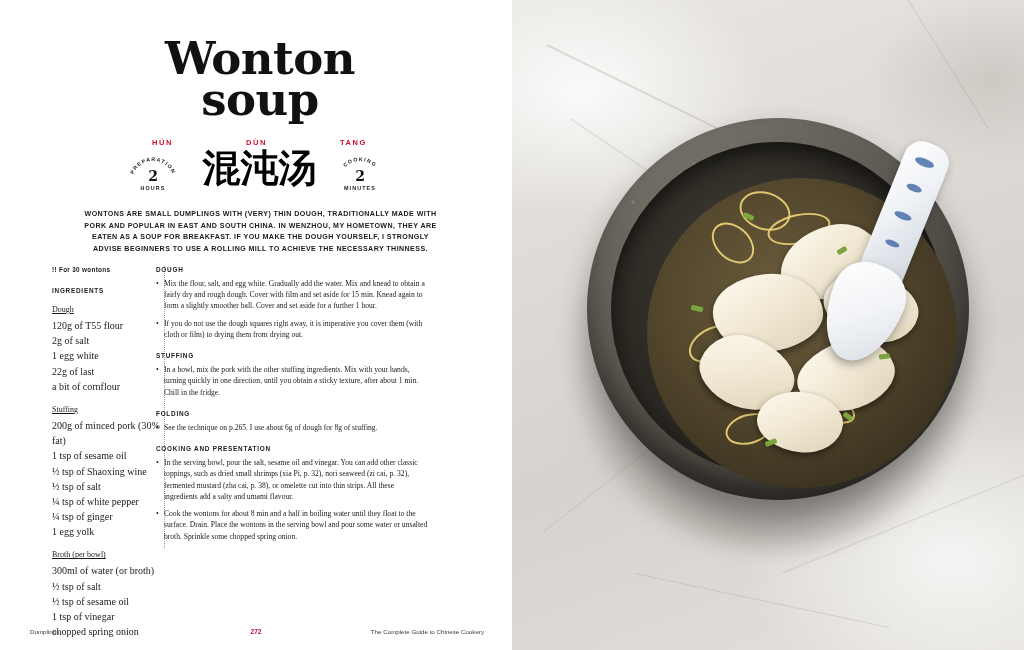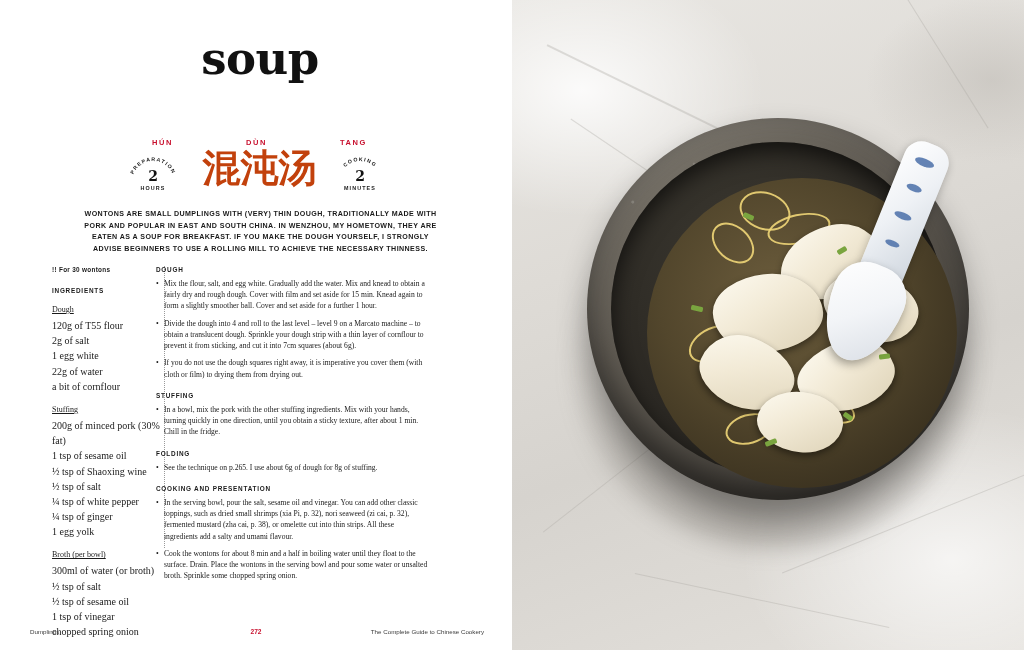--- a/index.html
+++ b/index.html
@@ -59,21 +59,21 @@
     font-size: 7.5px;
     letter-spacing: 1.6px;
     font-weight: bold;
   }
 
   .chinese-title {
     position: absolute;
     left: 152px; top: 148px;
     width: 215px;
     text-align: center;
-    color: #c2410c;
+    color: #000000;
     font-family: "DejaVu Serif", serif;
     font-size: 38px;
     line-height: 1.05;
     font-weight: bold;
   }
 
   .badge {
     position: absolute;
     width: 54px; height: 54px;
     text-align: center;
@@ -355,20 +355,21 @@
 </style>
 </head>
 <body>
 
 <div class="page">
 
   <div class="left-page">
 
     <div class="title-block">
       <h1 class="recipe-title">
+        <span>Wonton</span>
         <span class="line2">soup</span>
       </h1>
     </div>
 
     <div class="pinyin-row">
       <span>HÚN</span>
       <span>DÙN</span>
       <span>TANG</span>
     </div>
 
@@ -403,21 +404,21 @@
     <div class="col-left">
       <div class="serves">!! For 30 wontons</div>
       <div class="heading-sans">INGREDIENTS</div>
 
       <div>
         <div class="subhead">Dough</div>
         <ul class="ing-list">
           <li>120g of T55 flour</li>
           <li>2g of salt</li>
           <li>1 egg white</li>
-          <li>22g of water</li>
+          <li>22g of last</li>
           <li>a bit of cornflour</li>
         </ul>
       </div>
 
       <div>
         <div class="subhead">Stuffing</div>
         <ul class="ing-list">
           <li>200g of minced pork (30% fat)</li>
           <li>1 tsp of sesame oil</li>
           <li>½ tsp of Shaoxing wine</li>
@@ -436,21 +437,20 @@
           <li>½ tsp of sesame oil</li>
           <li>1 tsp of vinegar</li>
           <li>chopped spring onion</li>
         </ul>
       </div>
     </div>
 
     <div class="col-right">
       <div class="step-head first">DOUGH</div>
       <div class="step">Mix the flour, salt, and egg white. Gradually add the water. Mix and knead to obtain a fairly dry and rough dough. Cover with film and set aside for 15 min. Knead again to form a slightly smoother ball. Cover and set aside for a further 1 hour.</div>
-      <div class="step">Divide the dough into 4 and roll to the last level – level 9 on a Marcato machine – to obtain a translucent dough. Sprinkle your dough strip with a thin layer of cornflour to prevent it from sticking, and cut it into 7cm squares (about 6g).</div>
       <div class="step">If you do not use the dough squares right away, it is imperative you cover them (with cloth or film) to drying them from drying out.</div>
 
       <div class="step-head">STUFFING</div>
       <div class="step">In a bowl, mix the pork with the other stuffing ingredients. Mix with your hands, turning quickly in one direction, until you obtain a sticky texture, after about 1 min. Chill in the fridge.</div>
 
       <div class="step-head">FOLDING</div>
       <div class="step">See the technique on p.265. I use about 6g of dough for 8g of stuffing.</div>
 
       <div class="step-head">COOKING AND PRESENTATION</div>
       <div class="step">In the serving bowl, pour the salt, sesame oil and vinegar. You can add other classic toppings, such as dried small shrimps (xia Pi, p. 32), nori seaweed (zi cai, p. 32), fermented mustard (zha cai, p. 38), or omelette cut into thin strips. All these ingredients add a salty and umami flavour.</div>

